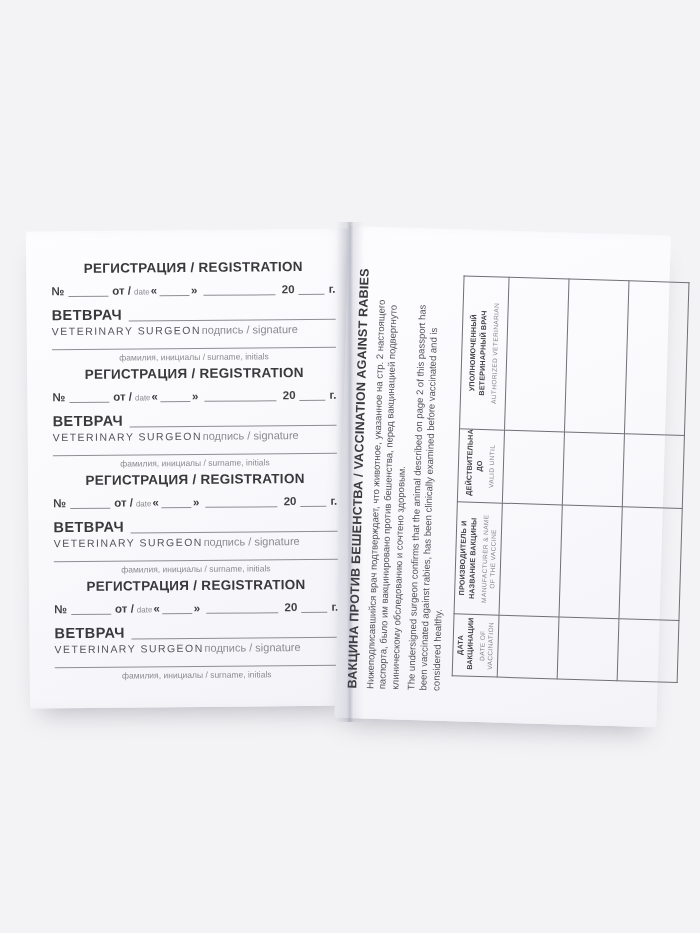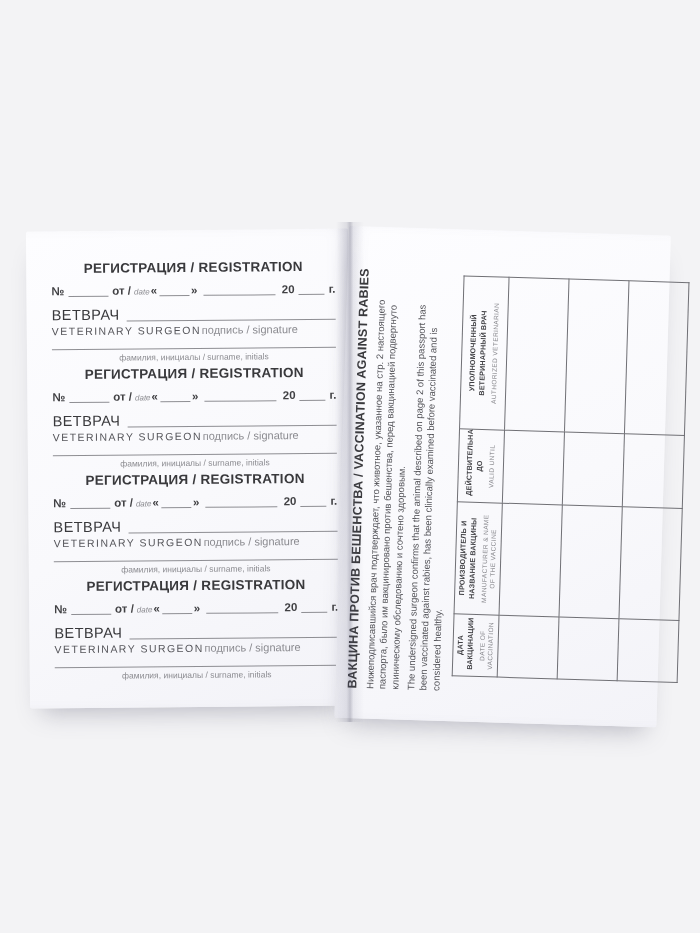--- a/index.html
+++ b/index.html
@@ -43,23 +43,23 @@
     text-align:center;font-size:13.5px;font-weight:700;
     letter-spacing:.02em;color:#39393c;
   }
   .row{display:flex;align-items:flex-end;}
   .reg-line1{margin-top:9px;font-size:11.5px;font-weight:700;color:#414144;}
   .blank{border-bottom:1.2px solid #8e8e93;height:11px;margin-bottom:1px;}
   .b-num{width:40px;margin:0 4px;}
   .b-quote{width:30px;margin:0 2px;}
   .b-mid{flex:1;margin:0 6px;}
   .b-year{width:26px;margin:0 4px;}
-  .lbl-date{font-size:8px;font-weight:400;color:#8b8b90;margin:0 1px 0 3px;font-style:italic;}
+  .lbl-date{font-size:8px;font-weight:400;color:#8b8b90;margin:0 1px 0 3px;}
   .reg-line2{margin-top:10px;}
-  .lbl-vet{font-size:14.5px;font-weight:400;letter-spacing:.03em;color:#39393c;}
+  .lbl-vet{font-size:14.5px;font-weight:700;letter-spacing:.03em;color:#39393c;}
   .b-vet{flex:1;margin-left:7px;height:14px;}
   .reg-line3{display:flex;justify-content:space-between;align-items:flex-start;margin-top:2px;}
   .lbl-vet-en{font-size:10.5px;letter-spacing:.14em;color:#55555a;}
   .lbl-sign{font-size:11px;color:#8b8b90;margin-right:38px;}
   .reg-rule{border-top:1px solid #8e8e93;margin-top:12px;}
   .reg-caption{text-align:center;font-size:8.5px;color:#8b8b90;margin-top:3px;}
 
   
   .rotated{
     position:absolute;left:0;top:0;width:492px;height:322px;

